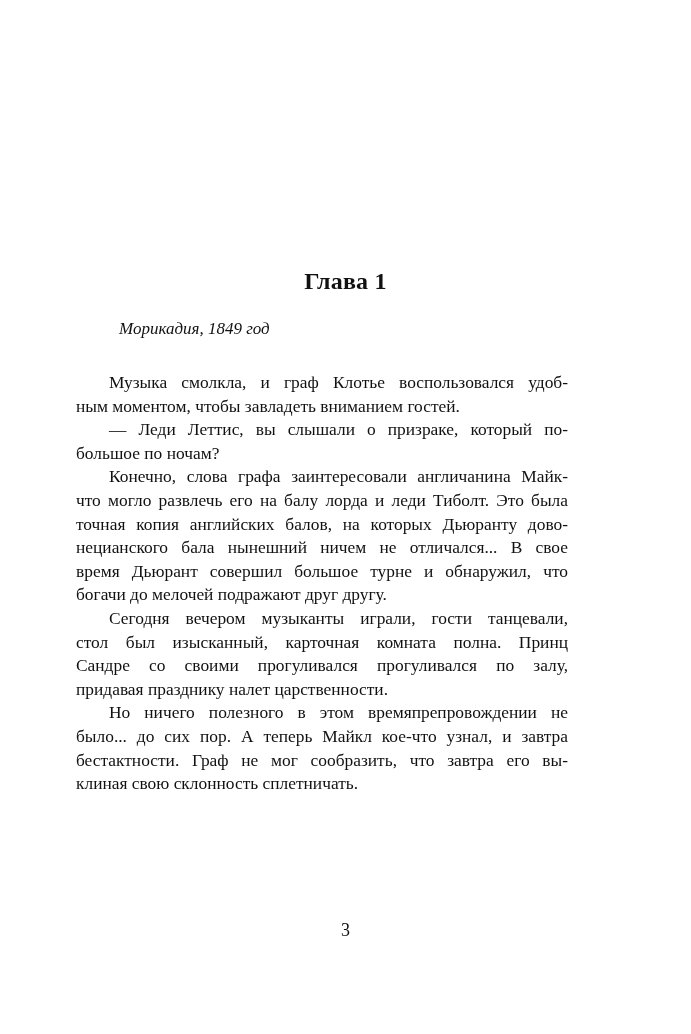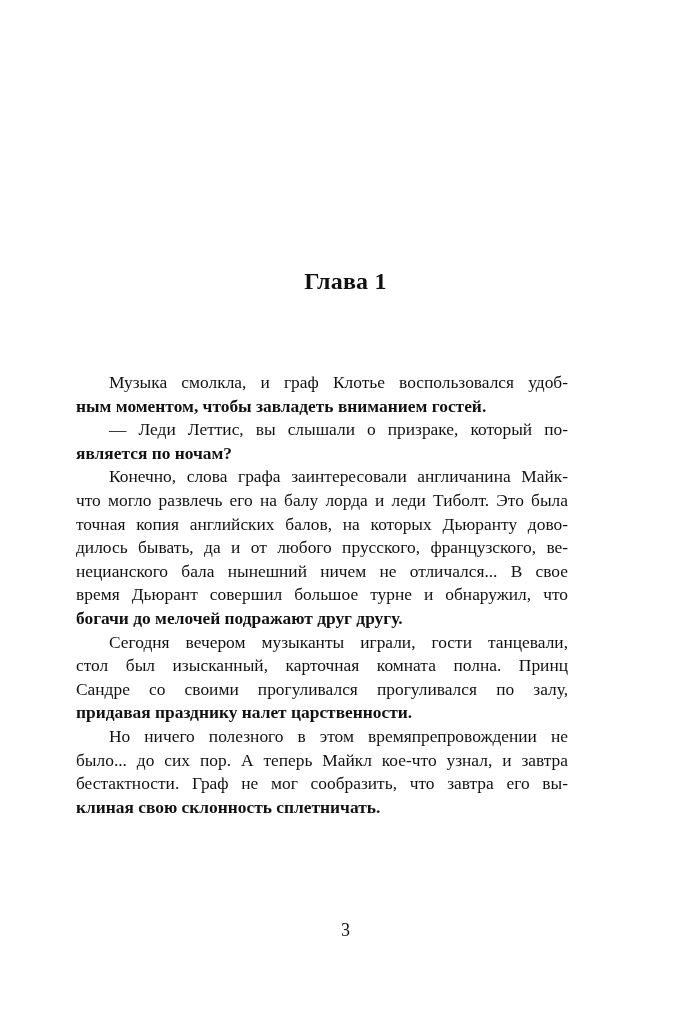--- a/index.html
+++ b/index.html
@@ -53,50 +53,49 @@
       white-space: nowrap;
       text-align: justify;
       text-align-last: justify;
       height: 23.6px;
     }
     .line.indent {
       padding-left: 33px;
     }
     .line.last {
       text-align-last: left;
-      font-weight: bold;
     }
     .page-number {
       position: absolute;
       top: 919px;
       left: 0;
       width: 691px;
       text-align: center;
       font-size: 18px;
       line-height: 22px;
     }
   </style>
 </head>
 <body>
 
 <div class="page">
   <div class="chapter-title">Глава 1</div>
+  <div class="epigraph">Морикадия, 1849 год</div>
 
   <div class="body-text">
 
     <span class="line indent">Музыка смолкла, и граф Клотье воспользовался удоб-</span>
     <span class="line last">ным моментом, чтобы завладеть вниманием гостей.</span>
 
     <span class="line indent">— Леди Леттис, вы слышали о призраке, который по-</span>
-    <span class="line last">является по ночам?</span>
+    <span class="line last">большое по ночам?</span>
 
     <span class="line indent">Конечно, слова графа заинтересовали англичанина Майк-</span>
     <span class="line">что могло развлечь его на балу лорда и леди Тиболт. Это была</span>
     <span class="line">точная копия английских балов, на которых Дьюранту дово-</span>
-    <span class="line">дилось бывать, да и от любого прусского, французского, ве-</span>
     <span class="line">нецианского бала нынешний ничем не отличался... В свое</span>
     <span class="line">время Дьюрант совершил большое турне и обнаружил, что</span>
     <span class="line last">богачи до мелочей подражают друг другу.</span>
 
     <span class="line indent">Сегодня вечером музыканты играли, гости танцевали,</span>
     <span class="line">стол был изысканный, карточная комната полна. Принц</span>
     <span class="line">Сандре со своими прогуливался прогуливался по залу,</span>
     <span class="line last">придавая празднику налет царственности.</span>
 
     <span class="line indent">Но ничего полезного в этом времяпрепровождении не</span>

